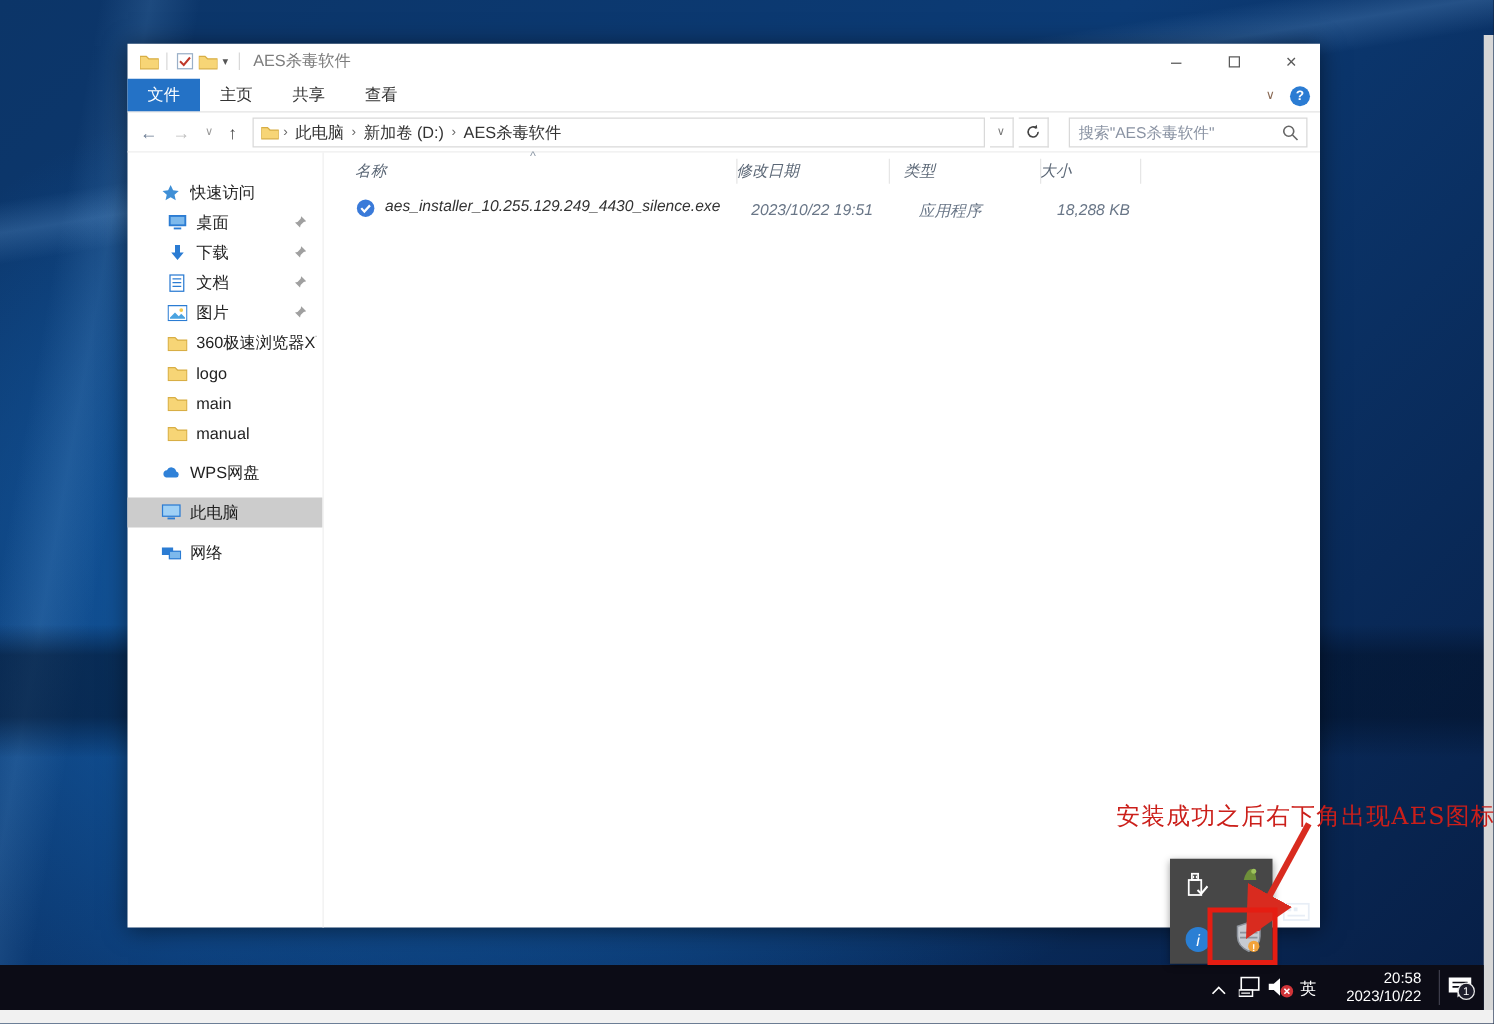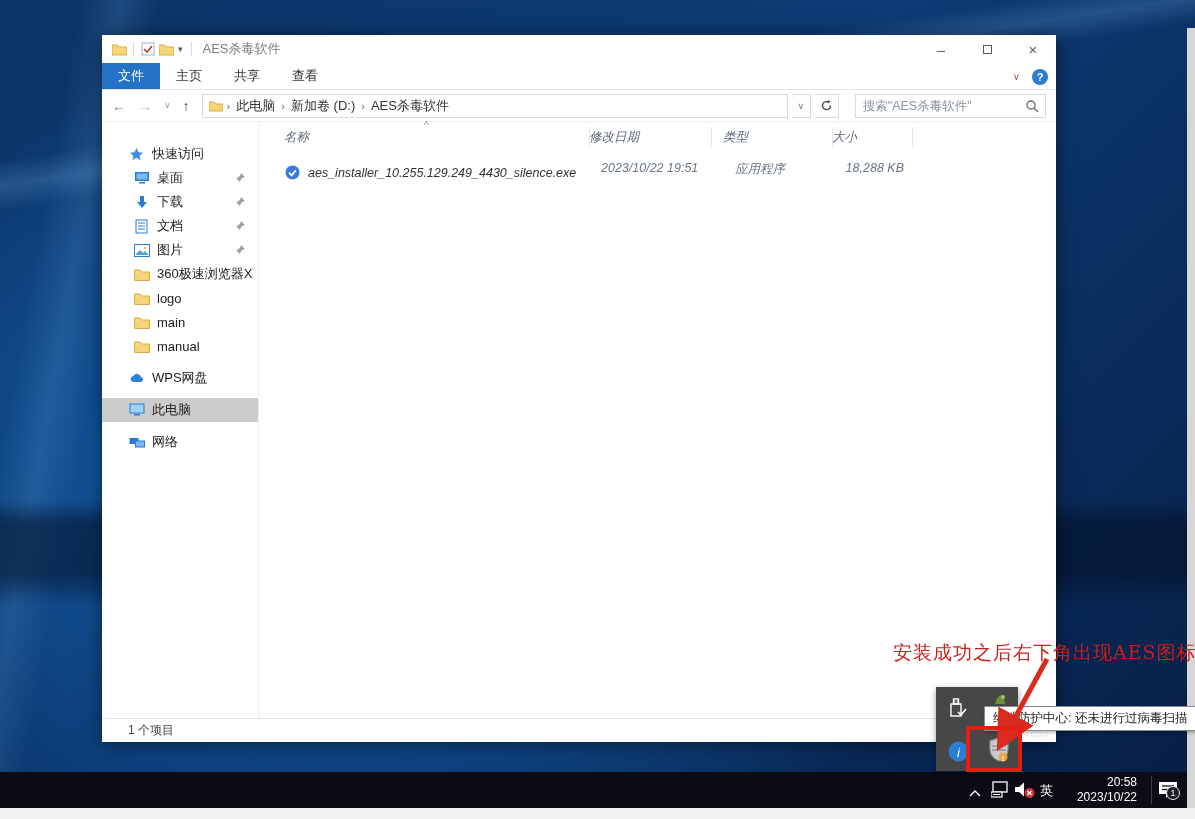--- a/index.html
+++ b/index.html
@@ -73,21 +73,21 @@
   .fcol-date{position:absolute;left:330px;width:122px;}
   .fcol-type{position:absolute;left:464px;width:121px;}
   .fcol-size{position:absolute;left:573px;width:80px;}
   .fhead{position:absolute;top:0;left:0;right:0;height:30px;font-size:12.5px;color:#5b6776;}
   .fhead .hcell{top:7px;padding-left:0;}
   .fhead .hname{padding-left:25px;}
   .hsep{position:absolute;top:5px;width:1px;height:20px;background:#e6e6e6;}
   .sortcaret{position:absolute;left:165px;top:-2px;font-size:10px;color:#8b97a5;}
   .frow{position:absolute;top:36px;left:0;right:0;height:22px;font-size:12.5px;color:#3c4a5e;}
   .frow .rcell{top:3px;padding-left:12px;color:#697687;}
-  .frow .rname{display:flex;align-items:flex-end;padding-left:25px;color:#333;top:0;height:22px;}
+  .frow .rname{display:flex;align-items:flex-start;padding-left:25px;color:#333;top:0;height:22px;}
   .rname .slabel{max-width:290px;}
   .frow .rsize{text-align:right;padding-right:8px;}
   .cellabs{position:absolute;white-space:nowrap;font-style:italic;}
 
   .statusbar{flex:0 0 24px;border-top:1px solid #e2e2e2;display:flex;align-items:center;
     padding-left:26px;font-size:12px;color:#444;}
 
   
   .taskbar{position:absolute;left:0;top:772px;width:1187px;height:36px;background:#0c0c16;z-index:20;}
   .tb{position:absolute;color:#fff;}
@@ -347,23 +347,20 @@
             </span>
             <span class="slabel">aes_installer_10.255.129.249_4430_silence.exe</span>
           </span>
           <span class="cellabs rcell fcol-date">2023/10/22 19:51</span>
           <span class="cellabs rcell fcol-type">应用程序</span>
           <span class="cellabs rcell rsize fcol-size">18,288 KB</span>
         </div>
       </div>
     </div>
 
-    <div class="statusbar">
-      <span>1 个项目</span>
-    </div>
   </div>
 
   <div class="taskbar">
     <span class="tb" style="left:968px;top:12px;">
       <svg width="14" height="9">
           <polyline points="2,7 7,2 12,7" fill="none" stroke="#fff" stroke-width="1.4"></polyline>
         </svg>
     </span>
     <span class="tb" style="left:991px;top:9px;">
       <svg width="19" height="17">
@@ -433,21 +430,20 @@
 
   <span class="mini-icon">
     <svg width="22" height="16">
         <rect x="1" y="1" width="20" height="13" fill="none" stroke="#e8eef6" stroke-width="1.4"></rect>
         <line x1="4" y1="10.5" x2="18" y2="10.5" stroke="#e8eef6" stroke-width="1.4"></line>
         <rect x="4" y="4" width="3" height="3" fill="#e8eef6"></rect>
         <rect x="9" y="4" width="3" height="3" fill="#e8eef6"></rect>
       </svg>
   </span>
 
-  <div class="tooltip">终端防护中心: 还未进行过病毒扫描</div>
 
   <div class="annotation">安装成功之后右下角出现AES图标</div>
 
   <svg class="arrow-svg" width="90" height="110">
     <defs>
       <marker id="ah" markerWidth="8" markerHeight="8" refX="5" refY="4" orient="auto">
         <path d="M0 0 L8 4 L0 8 z" fill="#d92b1f"></path>
       </marker>
     </defs>
     <line x1="67" y1="9" x2="24" y2="88" stroke="#d92b1f" stroke-width="5" marker-end="url(#ah)"></line>

